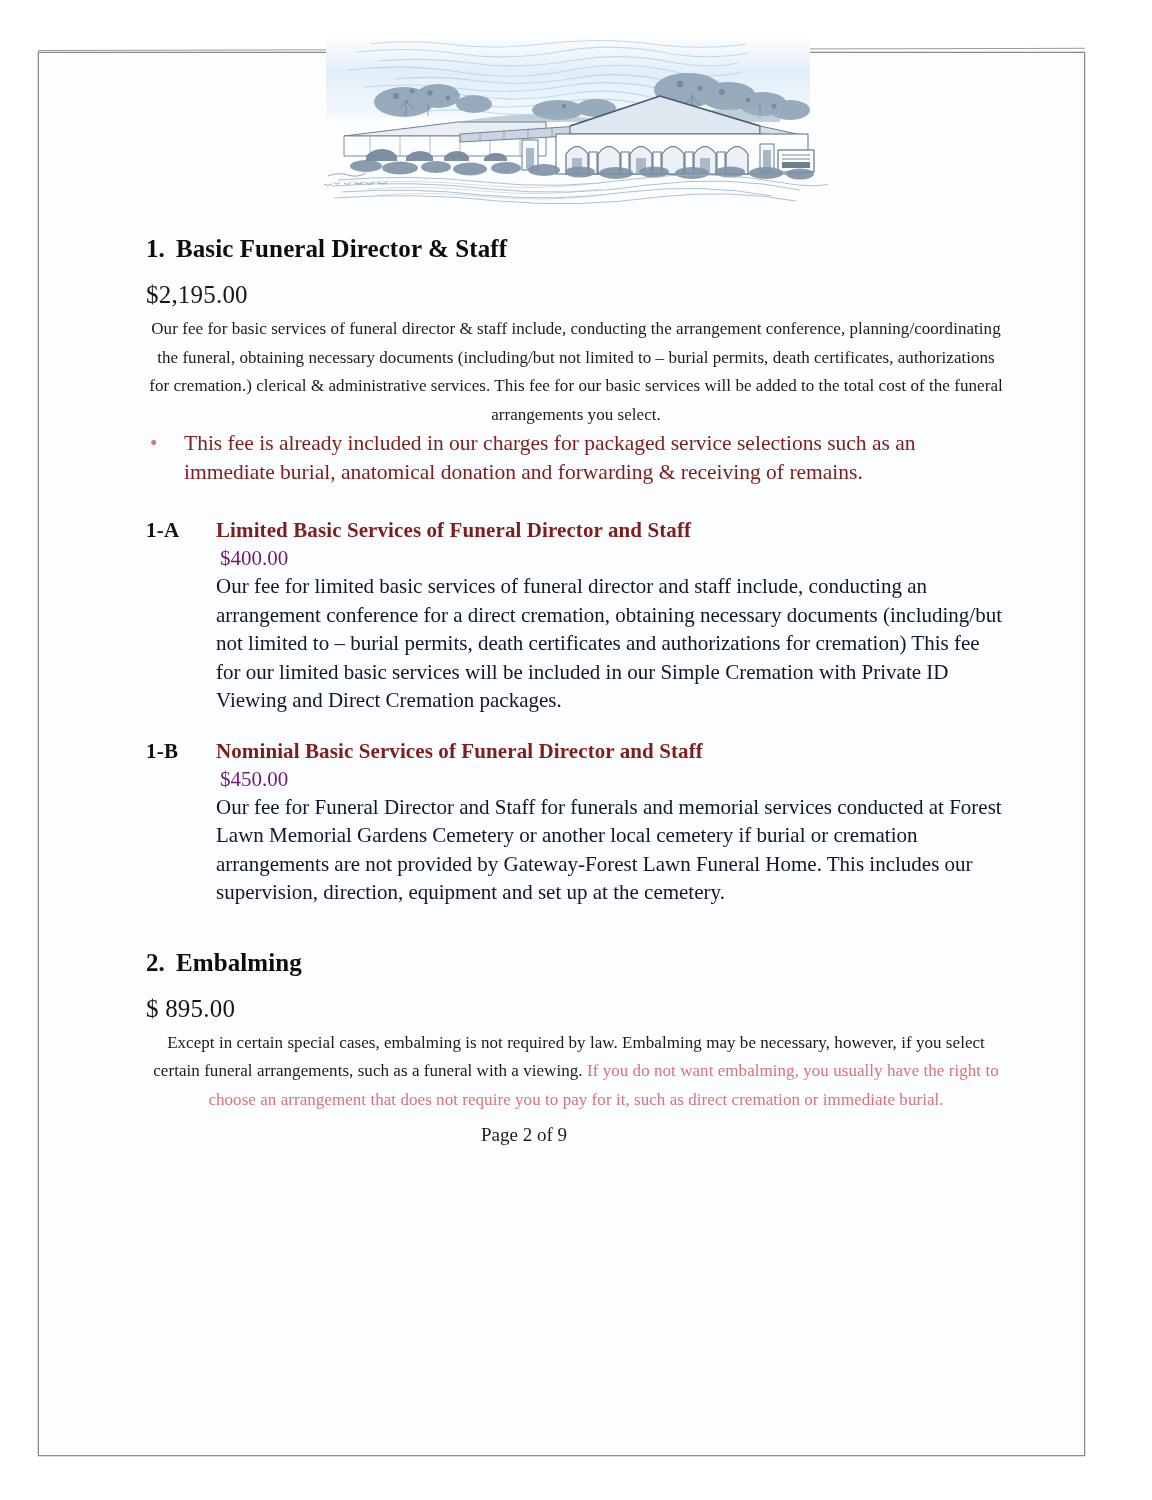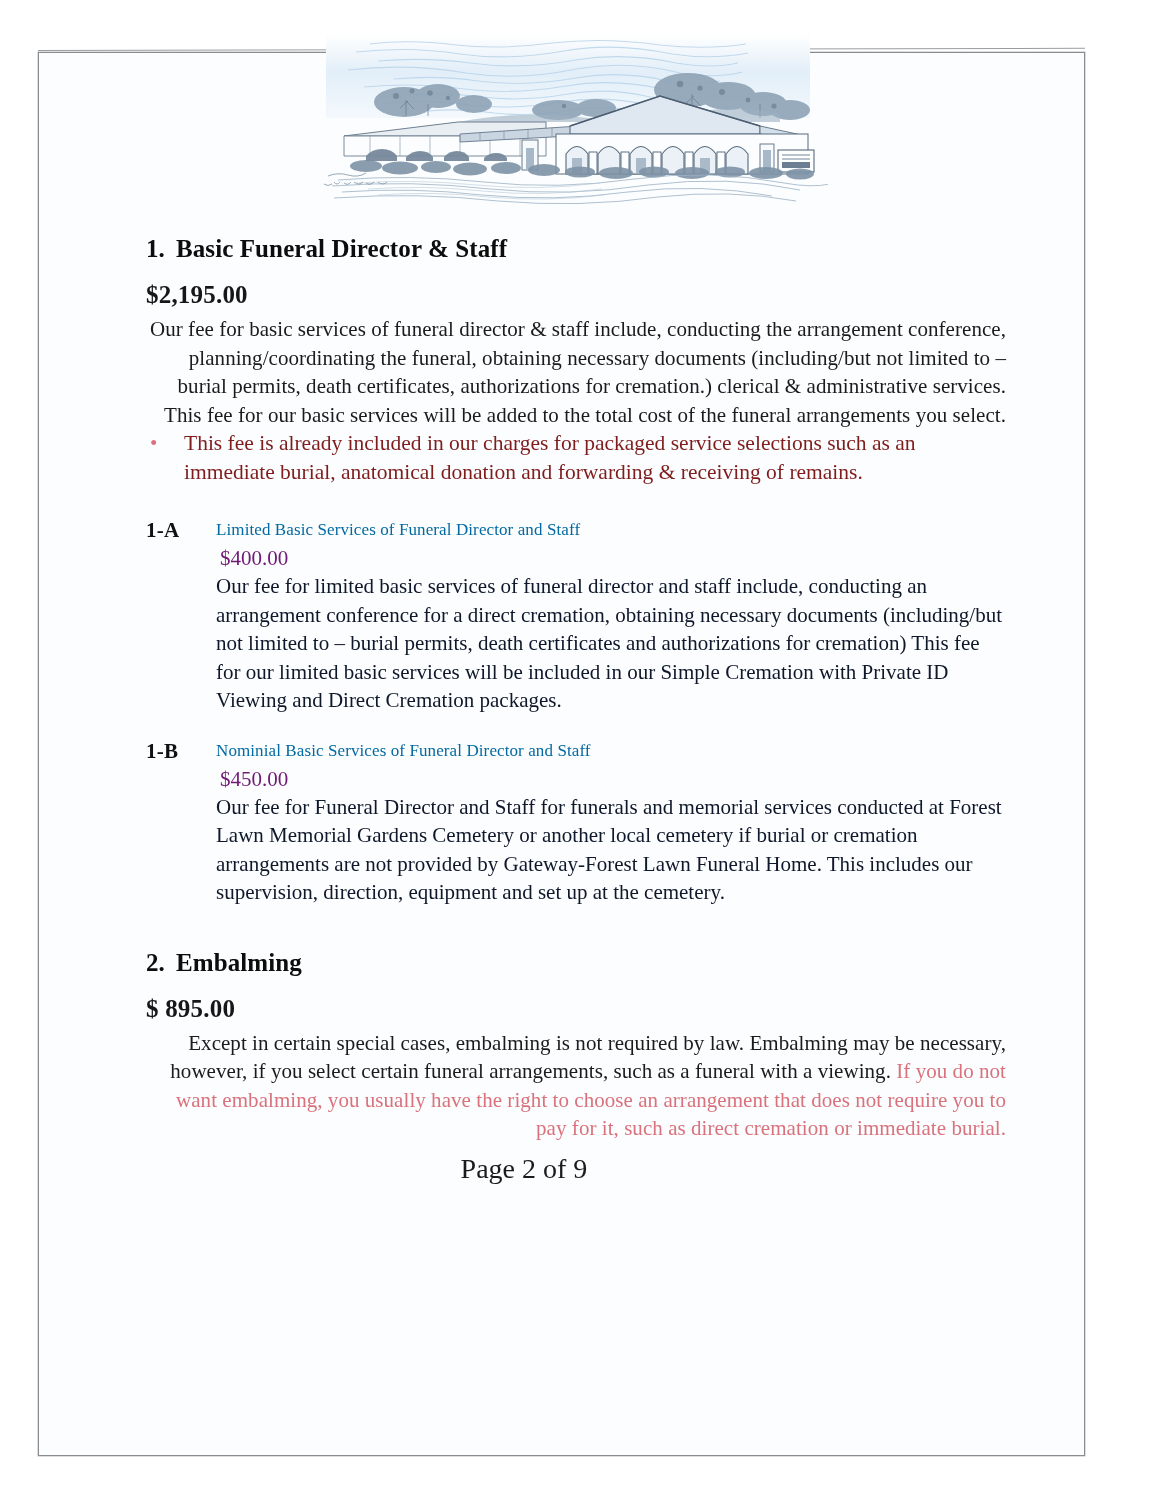--- a/index.html
+++ b/index.html
@@ -81,30 +81,29 @@
     align-items: baseline;
   }
   .sec-num { margin-right: 11px; }
   .sec-title { text-underline-offset: 2px; }
 
   .price {
     font-size: 25px;
     color: #17171a;
     margin: 0;
     letter-spacing: 0.2px;
-    font-weight: bold;
   }
 
   .body-text {
-    font-size: 21px;
+    font-size: 17px;
     line-height: 28.5px;
     color: #1b1b1e;
     margin: 0;
     letter-spacing: 0.05px;
-    text-align: right;
+    text-align: center;
   }
   .red { color: #d9727c; }
 
   
   .bullet-row {
     display: flex;
     margin: 0;
   }
   .bullet-dot {
     width: 38px;
@@ -132,42 +131,42 @@
     flex: 0 0 70px;
     width: 70px;
     font-size: 21px;
     font-weight: bold;
     color: #111114;
     line-height: 28px;
     letter-spacing: 0.2px;
   }
   .sub-body { flex: 1 1 auto; }
   .sub-title {
-    font-size: 17px;
-    font-weight: normal;
-    color: #0369a1;
+    font-size: 21px;
+    font-weight: bold;
+    color: #7f1d1d;
     line-height: 28px;
     letter-spacing: 0.1px;
     margin: 0;
   }
   .sub-price {
     font-size: 21px;
     color: #701a75;
     line-height: 28px;
     margin: 0 0 0 4px;
   }
   .sub-text {
     font-size: 21px;
     line-height: 28.5px;
     color: #0f172a;
     margin: 0;
   }
 
   .footer-page {
-    font-size: 28px;
+    font-size: 19px;
     color: #1b1b1e;
     text-align: center;
     margin: 0;
     width: 700px;
     position: relative;
     left: 28px;
   }
 
   
   .gap-18 { height: 18px; }

